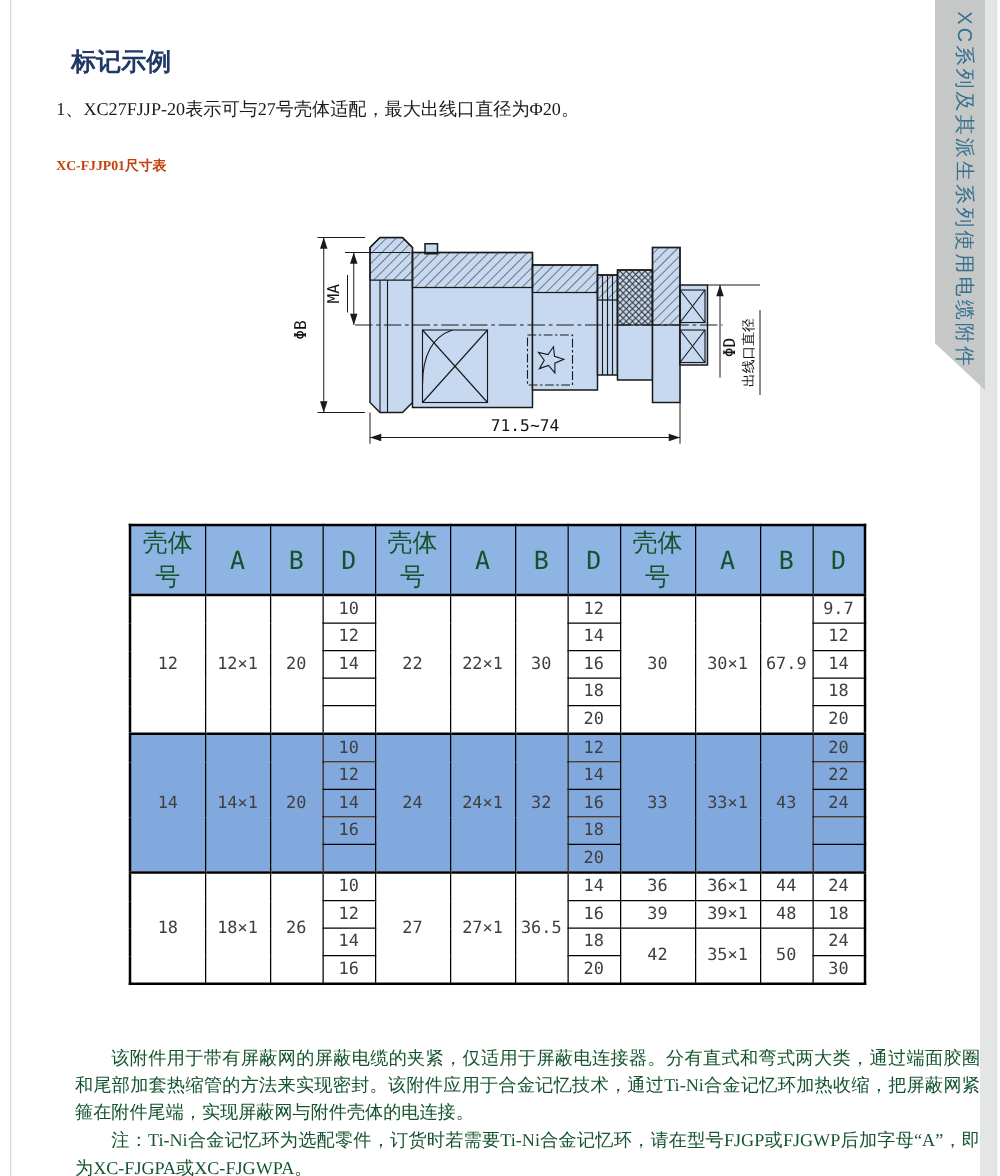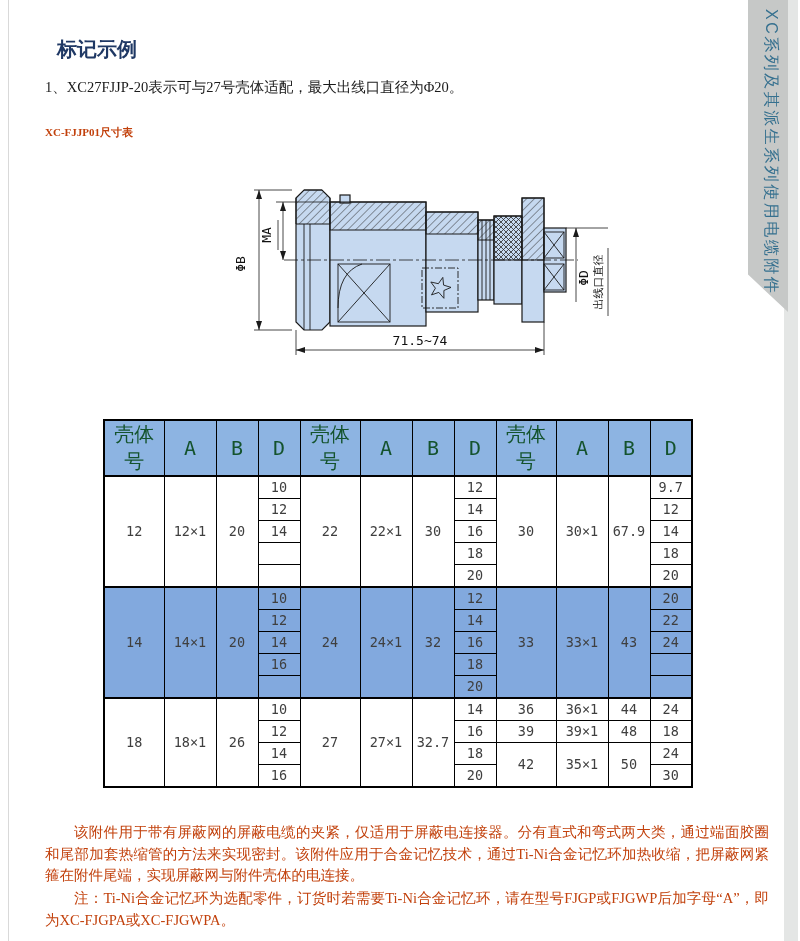--- a/index.html
+++ b/index.html
@@ -28,22 +28,22 @@
   .dimtext{font-family:"DejaVu Sans Mono",monospace;font-size:13px;fill:#111;}
   .dimtext-small{font-family:"DejaVu Sans Mono",monospace;font-size:11px;fill:#111;}
   .dim-table{position:absolute;left:103px;top:419px;border-collapse:collapse;table-layout:fixed;
              border:2px solid #000;font-family:"DejaVu Sans Mono",monospace;}
   .dim-table th{background:var(--header-bg,#8db4e2);color:#14532d;font-weight:normal;font-size:20px;
              border:1px solid #000;border-bottom-width:2px;height:22px;padding:0;}
   .dim-table td{border:1px solid #000;text-align:center;font-size:13.5px;color:#3f3f3f;
              height:21px;line-height:21px;padding:0;overflow:hidden;}
   .dim-table tr.hl td{background:var(--highlight-bg,#82a9de);}
   .dim-table tr.sec-top td{border-top-width:2px;text-align:center;}
-  .para{position:absolute;left:45px;width:724px;margin:0;font-size:14.5px;line-height:21.6px;
-        text-align:justify;text-indent:2em;color:#c2410c;}
+  .para{position:absolute;left:45px;width:724px;margin:15px;font-size:14.5px;line-height:21.6px;
+        text-align:justify;text-indent:2em;color:#14532d;}
   .para1{top:822px;}
   .note{top:888px;}
 </style>
 </head>
 <body>
 
 <div class="page">
   <div class="page-edge"></div>
   <div class="edge-strip"></div>
   <div class="side-tab">
@@ -239,21 +239,21 @@
           <td>20</td>
           <td>&nbsp;</td>
         </tr>
         <tr class="sec-top">
           <td rowspan="4">18</td>
           <td rowspan="4">18×1</td>
           <td rowspan="4">26</td>
           <td>10</td>
           <td rowspan="4">27</td>
           <td rowspan="4">27×1</td>
-          <td rowspan="4">32.7</td>
+          <td rowspan="4">36.5</td>
           <td>14</td>
           <td>36</td>
           <td>36×1</td>
           <td>44</td>
           <td>24</td>
         </tr>
         <tr>
           <td>12</td>
           <td>16</td>
           <td>39</td>

